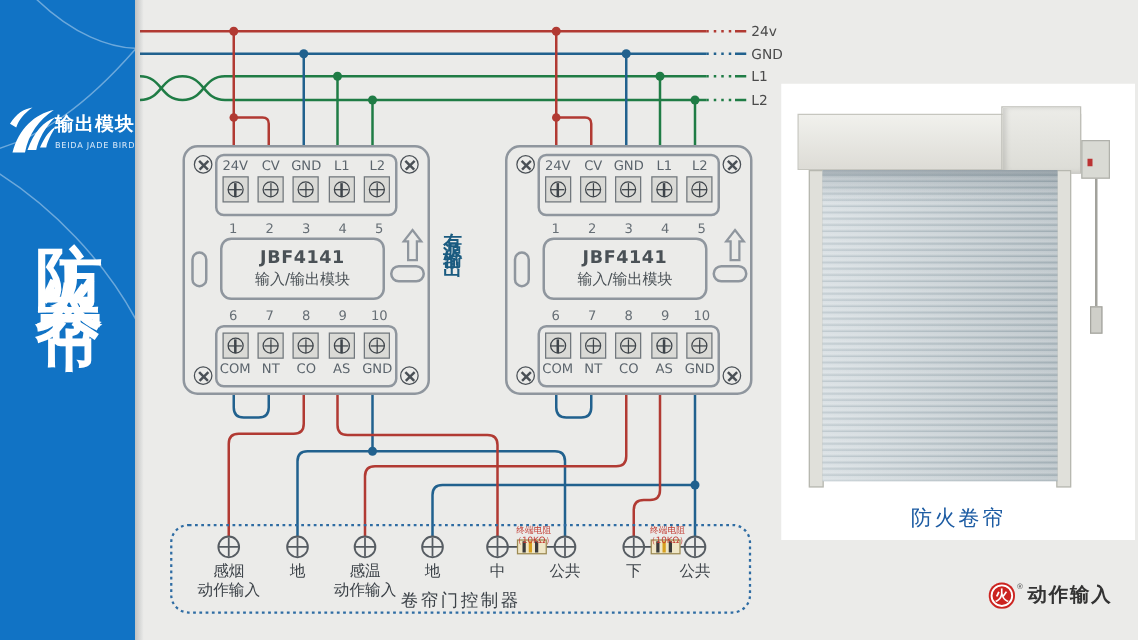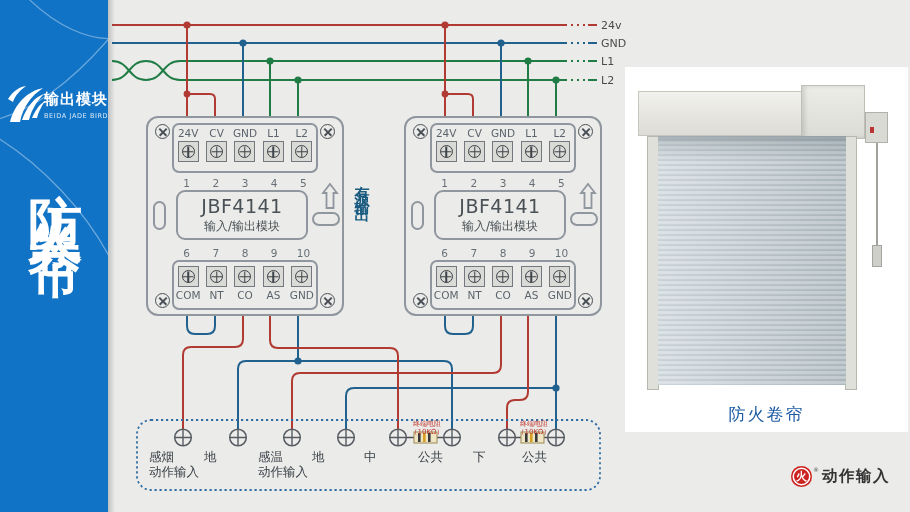--- a/index.html
+++ b/index.html
@@ -31,30 +31,30 @@
   .numrow{position:absolute;left:24px;width:146px;font-size:10.5px;color:#676f76;}
   .numrow span{text-align:center;}
   .numrow.top{top:59px}.numrow.bot{top:129px}
   .cscrew{position:absolute;width:15px;height:15px;border:1.5px solid #4a5056;border-radius:50%;box-sizing:border-box;}
   .cscrew::before,.cscrew::after{content:"";position:absolute;width:10px;height:1.5px;background:#4a5056;left:50%;top:50%;}
   .cscrew::before{transform:translate(-50%,-50%) rotate(45deg);}
   .cscrew::after{transform:translate(-50%,-50%) rotate(-45deg);}
   .cs-tl{left:7px;top:6px}.cs-tr{right:7px;top:6px}.cs-bl{left:7px;bottom:6px}.cs-br{right:7px;bottom:6px}
   .cbox{position:absolute;left:28px;top:72px;width:132px;height:50px;border:2px solid #8f969e;border-radius:9px;
     display:flex;flex-direction:column;align-items:center;justify-content:center;color:#4a5156;box-sizing:border-box;}
-  .model{font-size:19px;font-weight:400;letter-spacing:.5px;}
+  .model{font-size:14px;font-weight:700;letter-spacing:.5px;}
   .mtype{font-size:12px;margin-top:1px;}
   .lpill{position:absolute;left:5px;top:83px;width:13px;height:29px;border:2px solid #8f969e;border-radius:8px;box-sizing:border-box;}
   .rpill{position:absolute;left:164px;top:94px;width:28px;height:14px;border:2px solid #8f969e;border-radius:8px;box-sizing:border-box;}
   .marrow{position:absolute;left:173px;top:64px;}
   
   .bus-label{position:absolute;left:601px;width:40px;font-size:11px;color:#4b4b4b;}
   .pout{position:absolute;left:352px;top:174px;color:#1a5b80;font-size:15px;font-weight:600;
     writing-mode:vertical-rl;text-orientation:upright;letter-spacing:7px;line-height:20px;}
-  .ctl{position:absolute;top:449px;width:68px;text-align:left;font-size:12.5px;line-height:15px;color:#3c4248;}
+  .ctl{position:absolute;top:449px;width:68px;text-align:center;font-size:12.5px;line-height:15px;color:#3c4248;}
   .ctl-cap{position:absolute;left:137px;top:472px;width:463px;text-align:center;font-size:14px;color:#3c4248;letter-spacing:2px;}
   .rlab{position:absolute;top:420px;width:60px;text-align:center;font-size:7px;line-height:8px;color:#c23b32;}
   
   #card{position:absolute;left:625px;top:67px;width:283px;height:365px;background:#ffffff;}
   #card .ph{position:absolute;box-sizing:border-box;}
   .lintel{left:13px;top:24px;width:227px;height:45px;background:linear-gradient(180deg,#f1f1ed,#dddcd6);border:1px solid #c6c6bf;}
   .motorbox{left:176px;top:18px;width:64px;height:54px;background:linear-gradient(180deg,#ecece8,#dcdcd6);border:1px solid #bfbfb8;box-shadow:inset 3px 0 4px rgba(0,0,0,.12);}
   .wallbox{left:240px;top:45px;width:23px;height:31px;background:#d9dad4;border:1px solid #b0b1ab;}
   .wallbox::after{content:"";position:absolute;left:4px;top:14px;width:4px;height:6px;background:#b33;}
   .cord{left:251px;top:76px;width:2px;height:102px;background:#a2a29c;}
@@ -394,20 +394,21 @@
       <div></div>
     </div>
   <div class="ctl" style="left:473px">
     <div>下</div>
       <div></div>
     </div>
   <div class="ctl" style="left:522px">
     <div>公共</div>
       <div></div>
     </div>
+  <div class="ctl-cap">卷帘门控制器</div>
 
   <div class="rlab" style="left:397px">
     <div>终端电阻</div>
       <div>（10KΩ）</div>
     </div>
   <div class="rlab" style="left:504px">
     <div>终端电阻</div>
       <div>（10KΩ）</div>
     </div>
 

